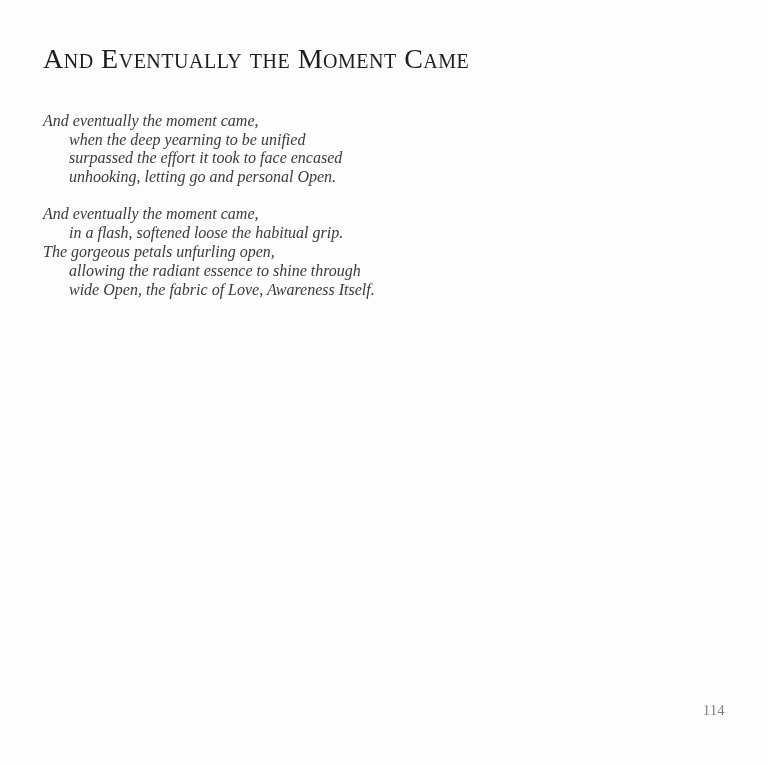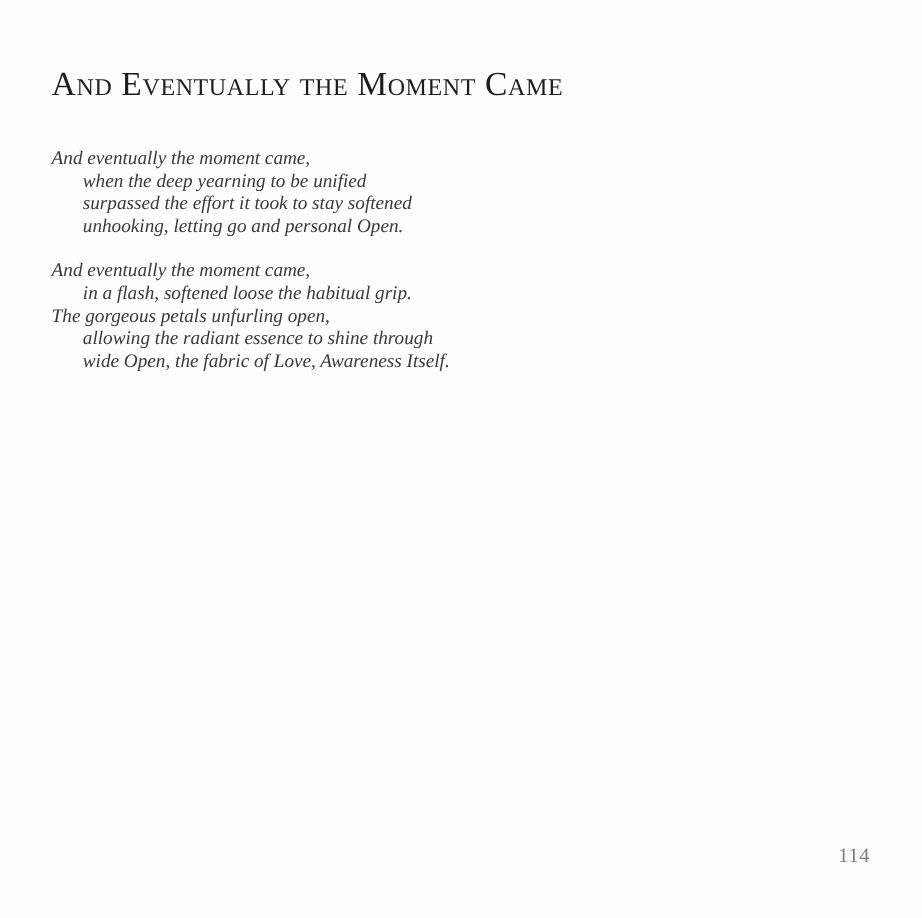--- a/index.html
+++ b/index.html
@@ -10,21 +10,21 @@
     width: 768px;
     height: 765px;
     background: #fdfdfd;
     font-family: "Liberation Serif", serif;
     position: relative;
     overflow: hidden;
   }
   .page {
     position: absolute;
     inset: 0;
-    padding: 12px 43px;
+    padding: 0 43px;
     box-sizing: border-box;
   }
   .title {
     margin: 0;
     padding-top: 44px;
     font-family: "Liberation Serif", serif;
     font-variant: small-caps;
     font-weight: 500;
     font-size: 28px;
     letter-spacing: 0.5px;
@@ -45,38 +45,38 @@
     white-space: pre;
     font-style: italic;
   }
   .line.indent {
     padding-left: 26px;
   }
   .page-number {
     position: absolute;
     top: 703px;
     right: 43px;
-    font-size: 17px;
+    font-size: 14px;
     color: #7d7d7d;
     letter-spacing: 0.5px;
   }
 </style>
 </head>
 <body>
 
 <div class="page">
 
   <h1 class="title">And Eventually the Moment Came</h1>
 
   <div class="poem">
 
     <div class="stanza">
       <p class="line">And eventually the moment came,</p>
       <p class="line indent">when the deep yearning to be unified</p>
-      <p class="line indent">surpassed the effort it took to stay softened</p>
+      <p class="line indent">surpassed the effort it took to face encased</p>
       <p class="line indent">unhooking, letting go and personal Open.</p>
     </div>
 
     <div class="stanza">
       <p class="line">And eventually the moment came,</p>
       <p class="line indent">in a flash, softened loose the habitual grip.</p>
       <p class="line">The gorgeous petals unfurling open,</p>
       <p class="line indent">allowing the radiant essence to shine through</p>
       <p class="line indent">wide Open, the fabric of Love, Awareness Itself.</p>
     </div>

